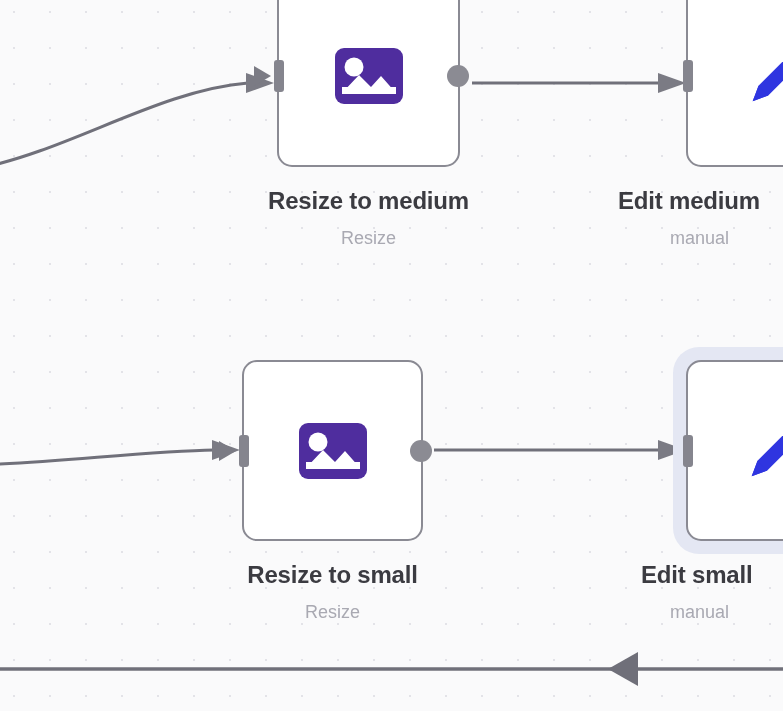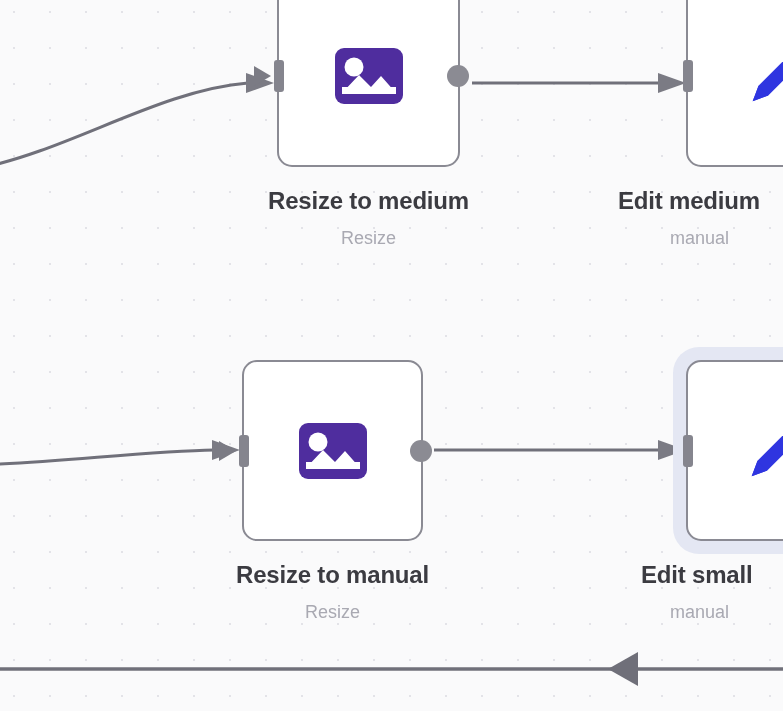--- a/index.html
+++ b/index.html
@@ -220,21 +220,21 @@
         <svg width="72" height="60" viewBox="0 0 72 60" aria-hidden="true">
           <rect x="2" y="2" width="68" height="56" rx="9" fill="#4f2d9e"></rect>
           <circle cx="21" cy="21" r="9.5" fill="#ffffff"></circle>
           <path d="M9 47 L26 29 L38 41 L48 30 L63 47 Z" fill="#ffffff"></path>
           <rect x="9" y="41" width="54" height="7" fill="#ffffff"></rect>
         </svg>
       </div>
     </div>
 
     <div class="node-labels">
-      <div class="node-title">Resize to manual</div>
+      <div class="node-title">Resize to small</div>
       <div class="node-subtitle">Resize</div>
     </div>
   </div>
 
   <div class="node" style="left:686px; top:360px; width:181px; height:181px;">
     <div class="node-halo"></div>
     <div class="node-box">
 
       <span class="port-in"></span>
 

